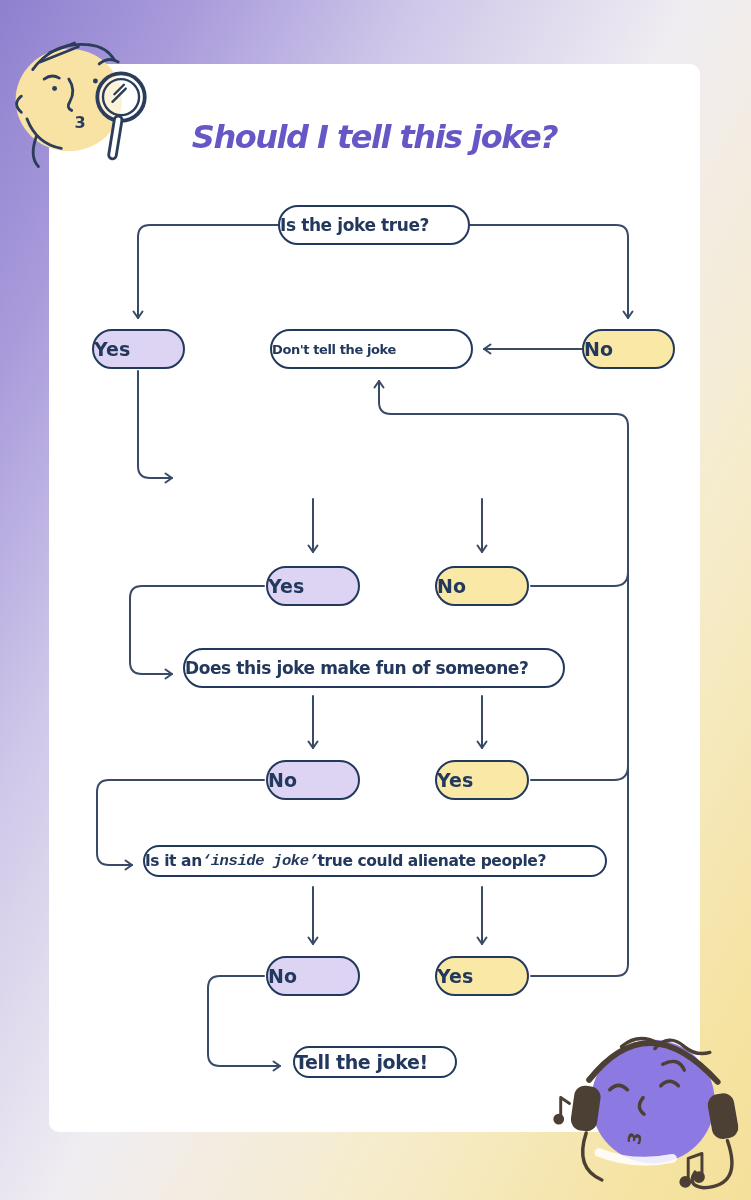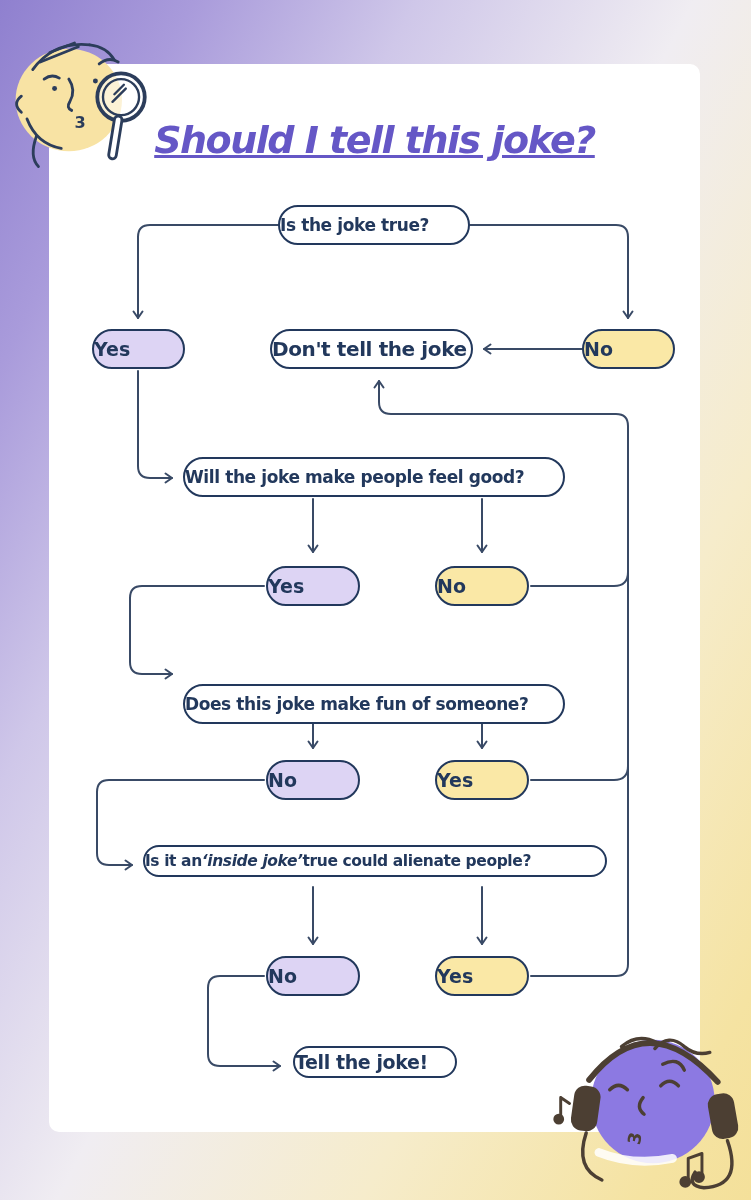--- a/index.html
+++ b/index.html
@@ -14,34 +14,34 @@
       #8F80CF 0%, #A99BDB 14%, #CFC7E9 30%,
       #F0EDF2 50%, #F6ECCB 72%, #F5E3A2 92%, #F4E09A 100%);
   }
   .card{
     position:absolute;left:49px;top:64px;width:651px;height:1068px;
     background:#ffffff;border-radius:10px;
   }
   .page-title{
     position:absolute;left:49px;top:118px;width:651px;
     margin:0;text-align:center;
-    font-size:38px;font-weight:bold;font-style:italic;
-    letter-spacing:-1.5px;color:#6557C6;text-decoration:underline;
+    font-size:32px;font-weight:bold;font-style:italic;
+    letter-spacing:-1.5px;color:#6557C6;
   }
   .connectors{position:absolute;left:0;top:0;pointer-events:none;}
   .node{
     position:absolute;display:flex;align-items:center;justify-content:flex-start;
     border:2px solid #22385C;border-radius:22px;background:#ffffff;
     color:#22385C;font-weight:bold;white-space:nowrap;box-sizing:border-box;
   }
   .q{font-size:17px;letter-spacing:-0.4px;}
   .pill{font-size:19px;}
   .lavender{background:#DDD4F4;}
   .yellow{background:#FAE8A6;}
-  .em-italic{font-style:italic;}
+  .em-italic{font-style:italic;font-family:Liberation Mono, monospace;}
   .char{position:absolute;}
 </style>
 </head>
 <body>
 
 <div class="stage">
 
   <div class="card"></div>
 
   <h1 class="page-title">Should I tell this joke?</h1>
@@ -86,41 +86,38 @@
   </svg>
 
   <div class="node q" style="left:278px;top:205px;width:192px;height:40px;">
     <span>Is the joke true?</span>
   </div>
 
   <div class="node pill lavender" style="left:92px;top:329px;width:93px;height:40px;">
     <span>Yes</span>
   </div>
 
-  <div class="node q" style="left:270px;top:329px;width:203px;height:40px;font-size:20px;">
+  <div class="node q" style="left:270px;top:329px;width:203px;height:40px;font-size:13px;">
     <span>Don't tell the joke</span>
   </div>
 
   <div class="node pill yellow" style="left:582px;top:329px;width:93px;height:40px;">
     <span>No</span>
   </div>
 
-  <div class="node q" style="left:183px;top:457px;width:382px;height:40px;">
-    <span>Will the joke make people feel good?</span>
-  </div>
 
   <div class="node pill lavender" style="left:266px;top:566px;width:94px;height:40px;">
     <span>Yes</span>
   </div>
 
   <div class="node pill yellow" style="left:435px;top:566px;width:94px;height:40px;">
     <span>No</span>
   </div>
 
-  <div class="node q" style="left:183px;top:684px;width:382px;height:40px;">
+  <div class="node q" style="left:183px;top:648px;width:382px;height:40px;">
     <span>Does this joke make fun of someone?</span>
   </div>
 
   <div class="node pill lavender" style="left:266px;top:760px;width:94px;height:40px;">
     <span>No</span>
   </div>
 
   <div class="node pill yellow" style="left:435px;top:760px;width:94px;height:40px;">
     <span>Yes</span>
   </div>

